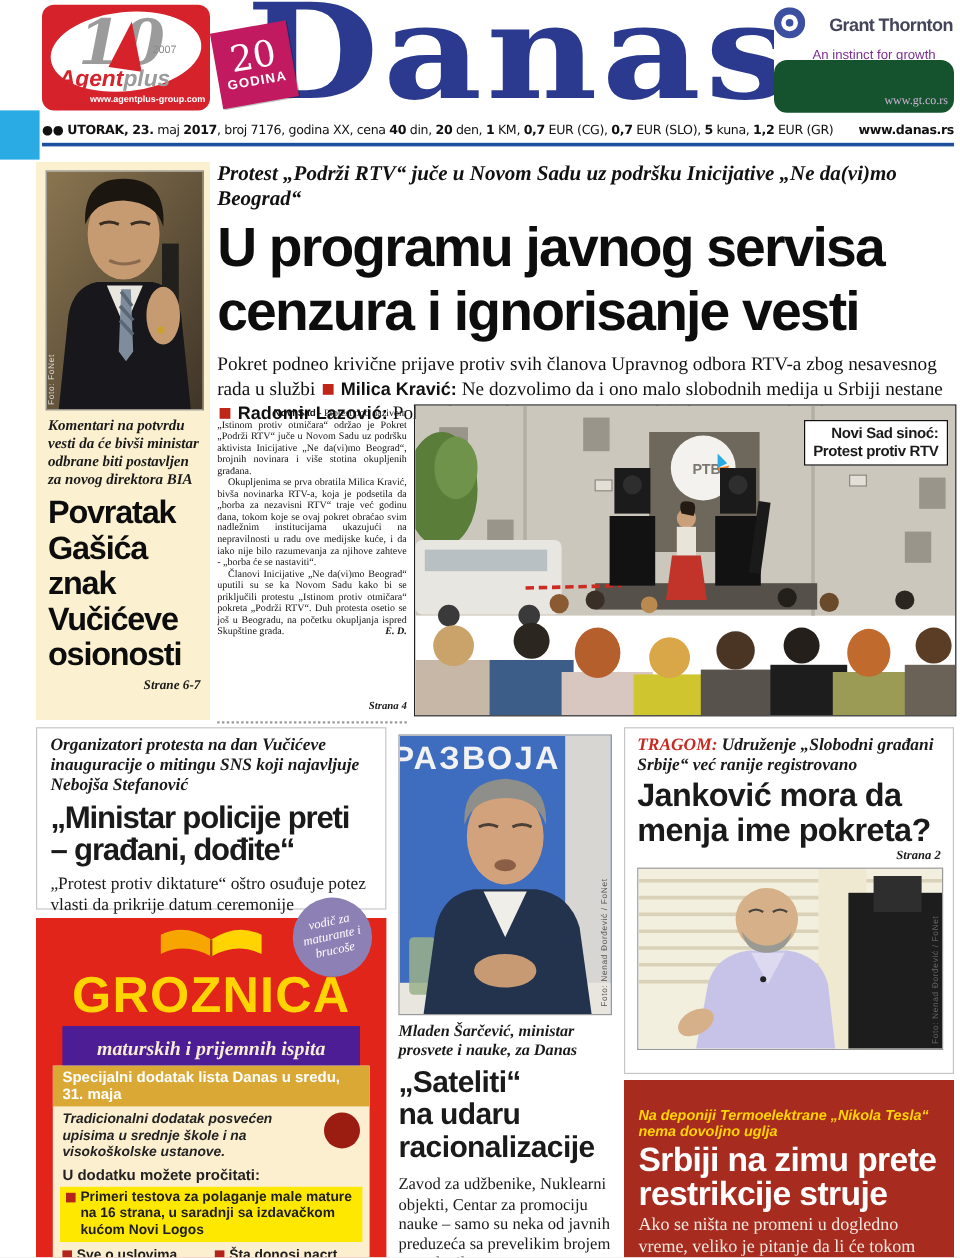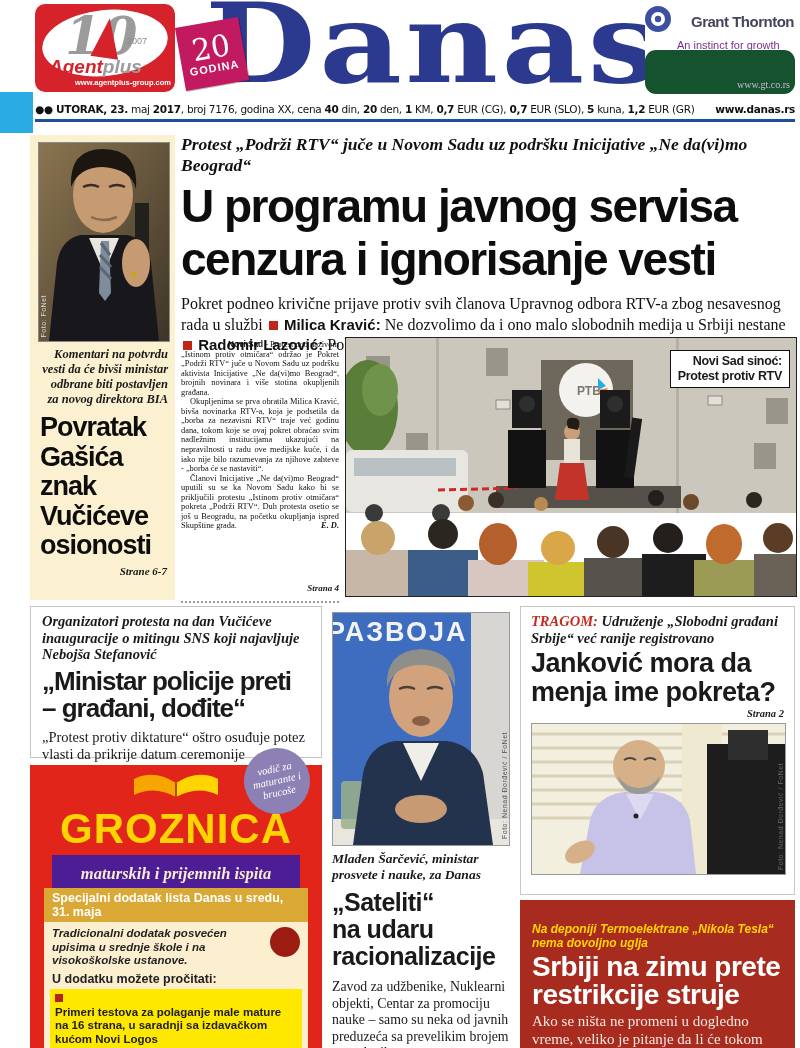--- a/index.html
+++ b/index.html
@@ -41,21 +41,21 @@
   .lead-headline{margin-top:4px;font-weight:bold;font-size:46px;line-height:53px;letter-spacing:-1.5px;color:#0d0d0d;}
   .lead-deck{margin-top:8px;font-family:"Liberation Serif",serif;font-size:16px;line-height:20.5px;color:#111;}
   .lead-deck .b{font-family:"Liberation Sans",sans-serif;font-weight:bold;font-size:15px;}
   .sqr{display:inline-block;width:9px;height:9px;background:#c0251a;margin:0 2px;}
 
   
   .left-rail{left:30px;top:135px;width:145px;height:465px;background:#fbf0cf;}
   .gasic-photo{position:absolute;left:8px;top:7px;width:130px;height:198px;border:1px solid #8a8a8a;}
   .vcredit{position:absolute;font-size:7px;color:#777;writing-mode:vertical-rl;transform:rotate(180deg);letter-spacing:0.5px;}
   .rail-kicker{position:absolute;left:10px;top:212px;width:128px;font-family:"Liberation Serif",serif;font-style:italic;font-weight:bold;
-               font-size:12.5px;line-height:15px;color:#1a1a1a;text-align:right;}
+               font-size:12.5px;line-height:15px;color:#1a1a1a;}
   .rail-headline{position:absolute;left:10px;top:278px;width:132px;font-weight:bold;font-size:27px;line-height:29.5px;letter-spacing:-1px;color:#0d0d0d;}
   .rail-pref{position:absolute;right:8px;top:430px;font-family:"Liberation Serif",serif;font-style:italic;font-weight:bold;font-size:11px;}
 
   
   .story{left:181px;top:340px;width:158px;height:258px;overflow:hidden;font-family:"Liberation Serif",serif;
          font-size:8.4px;line-height:9.55px;text-align:justify;color:#111;}
   .story p{margin:0 0 0 0;}
   .story p + p{text-indent:9px;}
   .story .lead-in{font-family:"Liberation Sans",sans-serif;font-weight:bold;font-size:8.2px;padding-left:47px;}
   .story .byline{font-weight:bold;font-style:italic;float:right;}
@@ -93,21 +93,21 @@
             color:#fff;font-family:"Liberation Serif",serif;font-style:italic;font-size:10.5px;line-height:12px;text-align:center;}
   .gz-book{position:absolute;left:50%;top:8px;transform:translateX(-50%);}
   .gz-title{position:absolute;left:0;width:100%;top:40px;text-align:center;font-weight:bold;font-size:42px;letter-spacing:1px;color:#ffd400;}
   .gz-bar{position:absolute;left:22px;right:22px;top:90px;height:37px;background:#4c1d95;display:flex;align-items:center;justify-content:center;
           color:#f7edd2;font-family:"Liberation Serif",serif;font-style:italic;font-weight:bold;font-size:16.5px;}
   .gz-panel{position:absolute;left:14px;right:14px;top:123px;bottom:0;background:#fcefd0;padding:0 0 4px;overflow:hidden;}
   .gz-gold{background:#d9a835;color:#fff;font-weight:bold;font-size:12.5px;padding:3px 8px;}
   .gz-intro{margin:5px 8px 4px;font-style:italic;font-weight:bold;font-size:11.5px;line-height:13.5px;color:#222;padding-right:36px;position:relative;}
   .gz-circle{position:absolute;right:0px;top:0px;width:30px;height:30px;border-radius:50%;background:#9b1d12;}
   .gz-listtitle{margin:2px 8px 3px;font-weight:bold;font-size:12.5px;color:#222;}
-  .gz-highlight{margin:0 6px 5px;background:#ffe800;padding:3px 5px;display:flex;gap:4px;font-weight:bold;font-size:11.5px;line-height:13.5px;color:#1d1d1d;flex-direction:column;}
+  .gz-highlight{margin:0 6px 5px;background:#ffe800;padding:3px 5px;display:flex;gap:4px;font-weight:bold;font-size:11.5px;line-height:13.5px;color:#1d1d1d;}
   .bsq{flex:0 0 auto;width:8px;height:8px;background:#b5241a;margin-top:2px;display:inline-block;}
   .gz-cols{display:flex;gap:6px;margin:0 8px;}
   .gz-col{width:50%;}
   .bullet-item{display:flex;gap:4px;font-weight:bold;font-size:11.5px;line-height:13.5px;color:#1d1d1d;margin-bottom:6px;}
 
   
   .energy{left:520px;top:900px;width:275px;height:148px;background:#a72b1e;padding:22px 12px;box-sizing:border-box;}
   .energy-kicker{color:#ffd400;font-style:italic;font-weight:bold;font-size:12px;line-height:14px;}
   .energy-headline{color:#fff;font-weight:bold;font-size:28px;line-height:28px;letter-spacing:-0.5px;margin-top:3px;}
   .energy-deck{color:#f4e9e0;font-family:"Liberation Serif",serif;font-size:15px;line-height:17.5px;margin-top:4px;}

